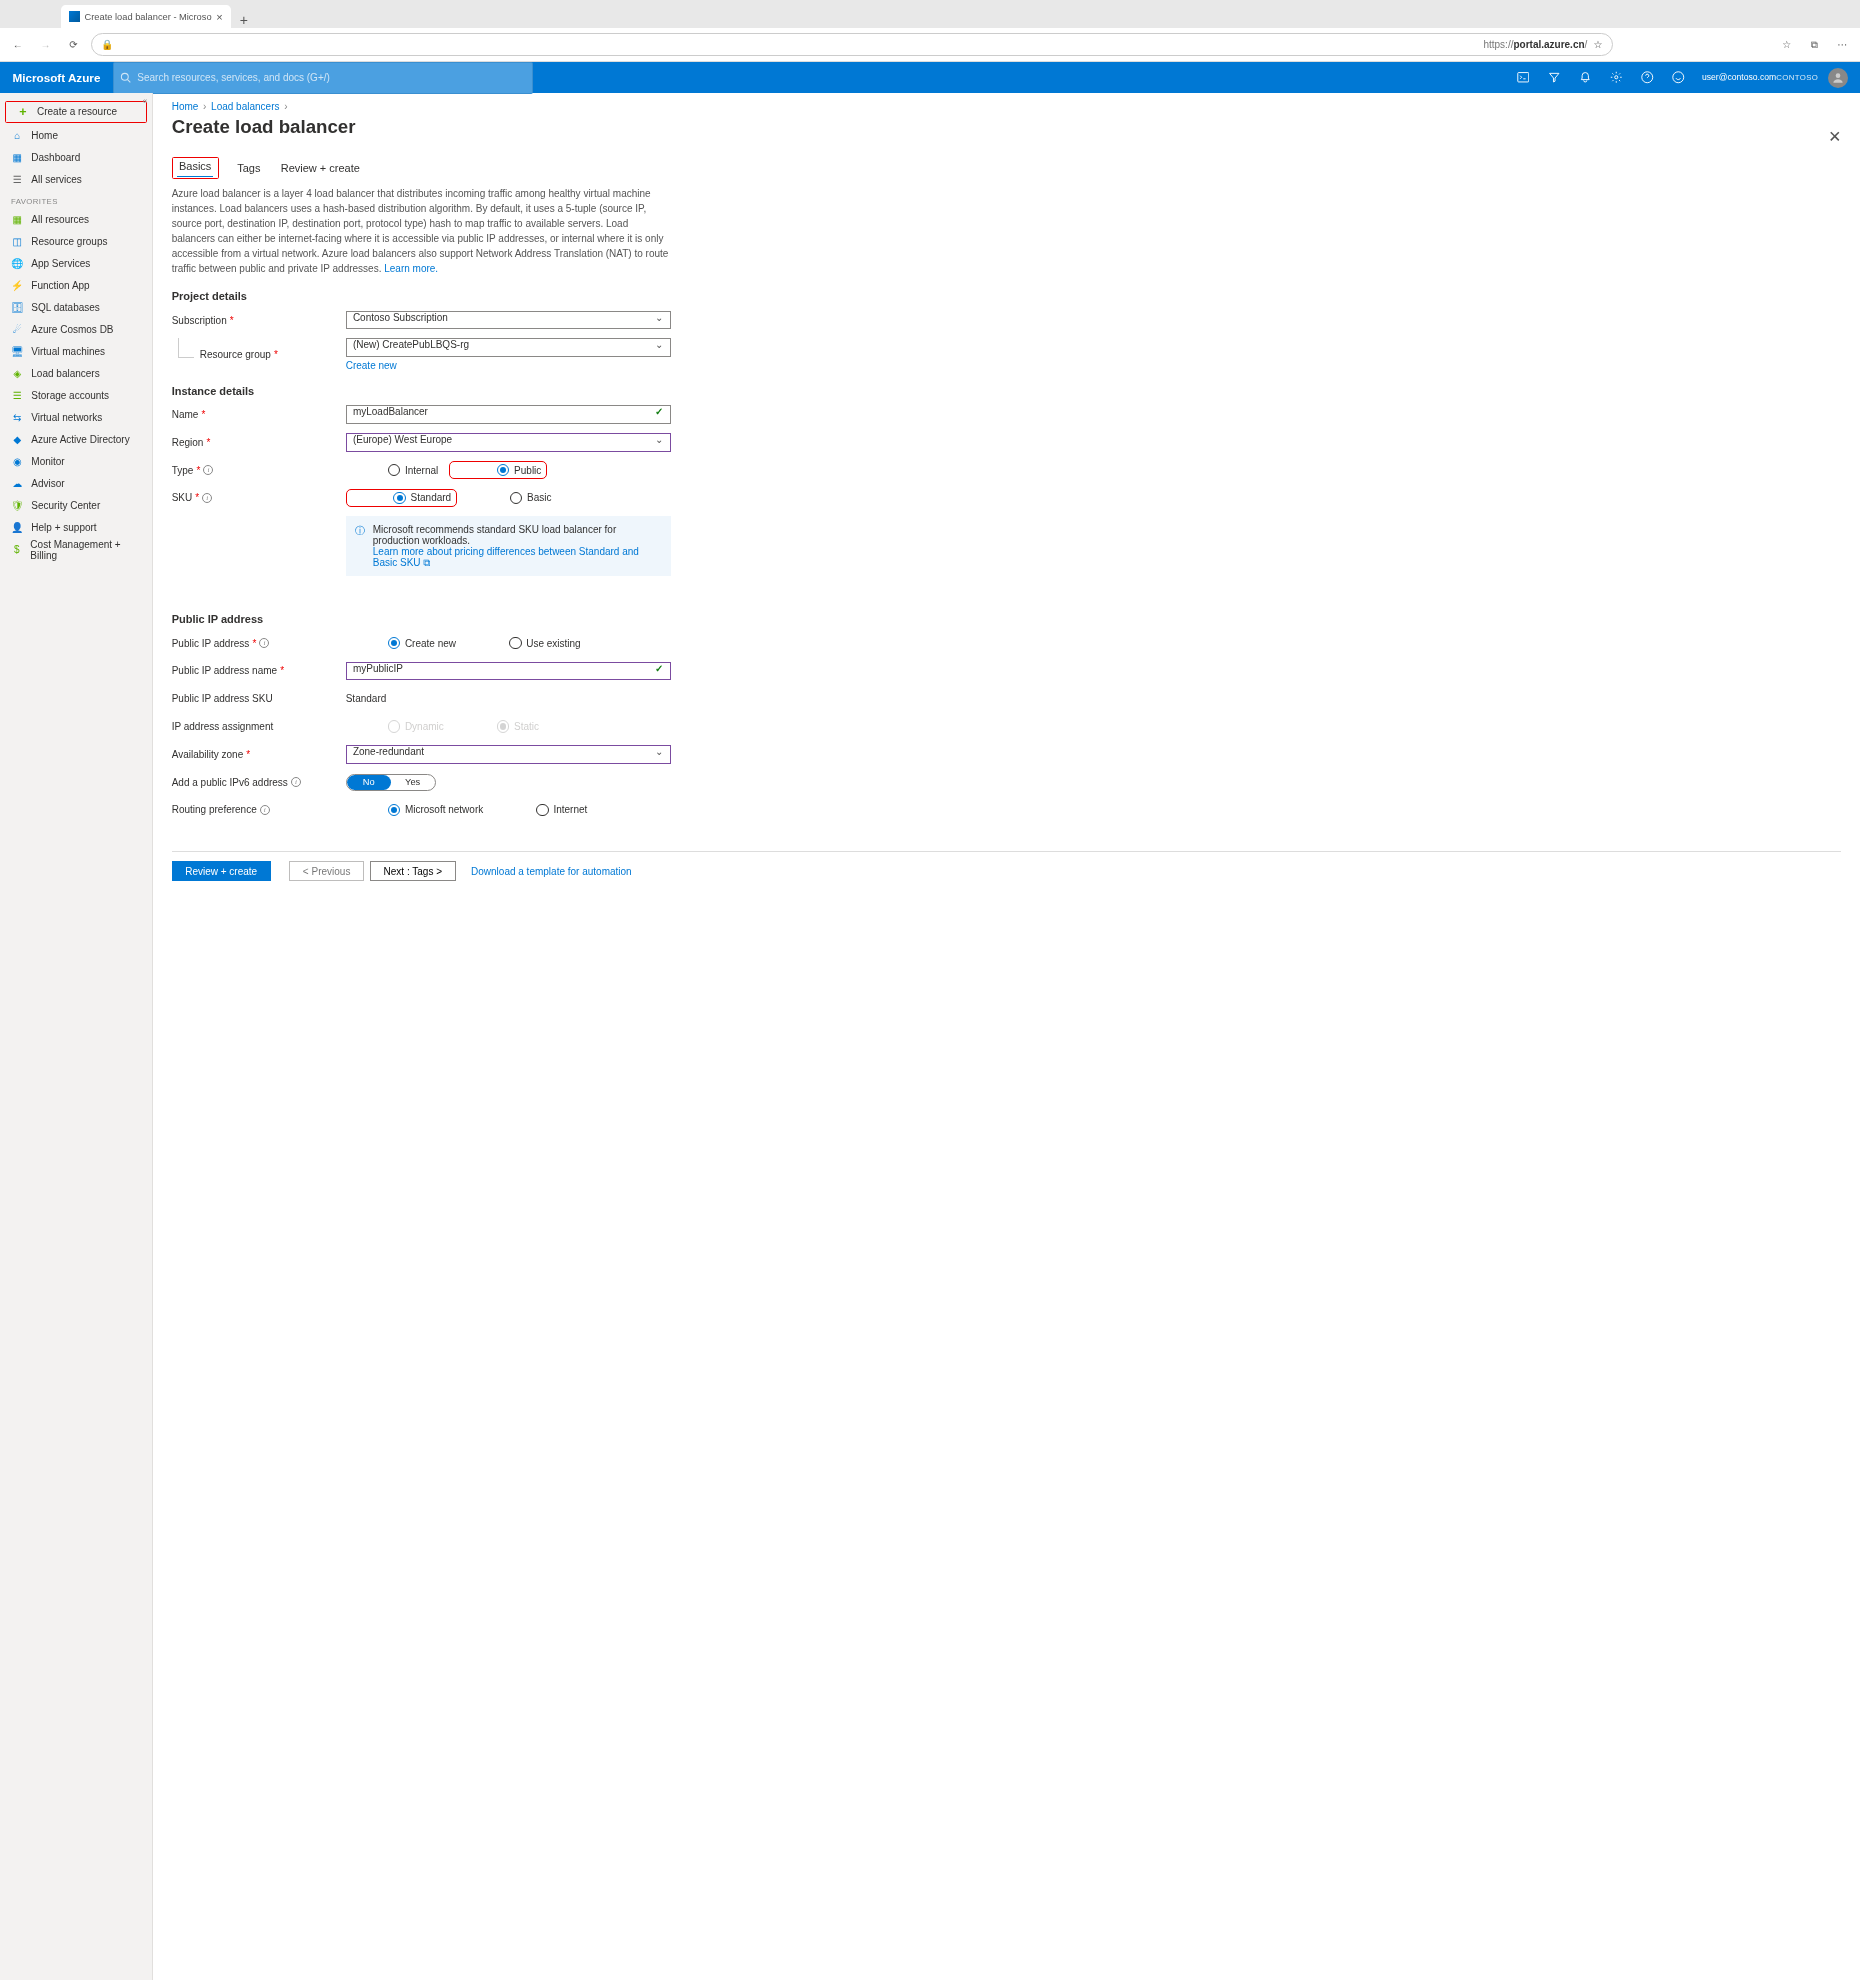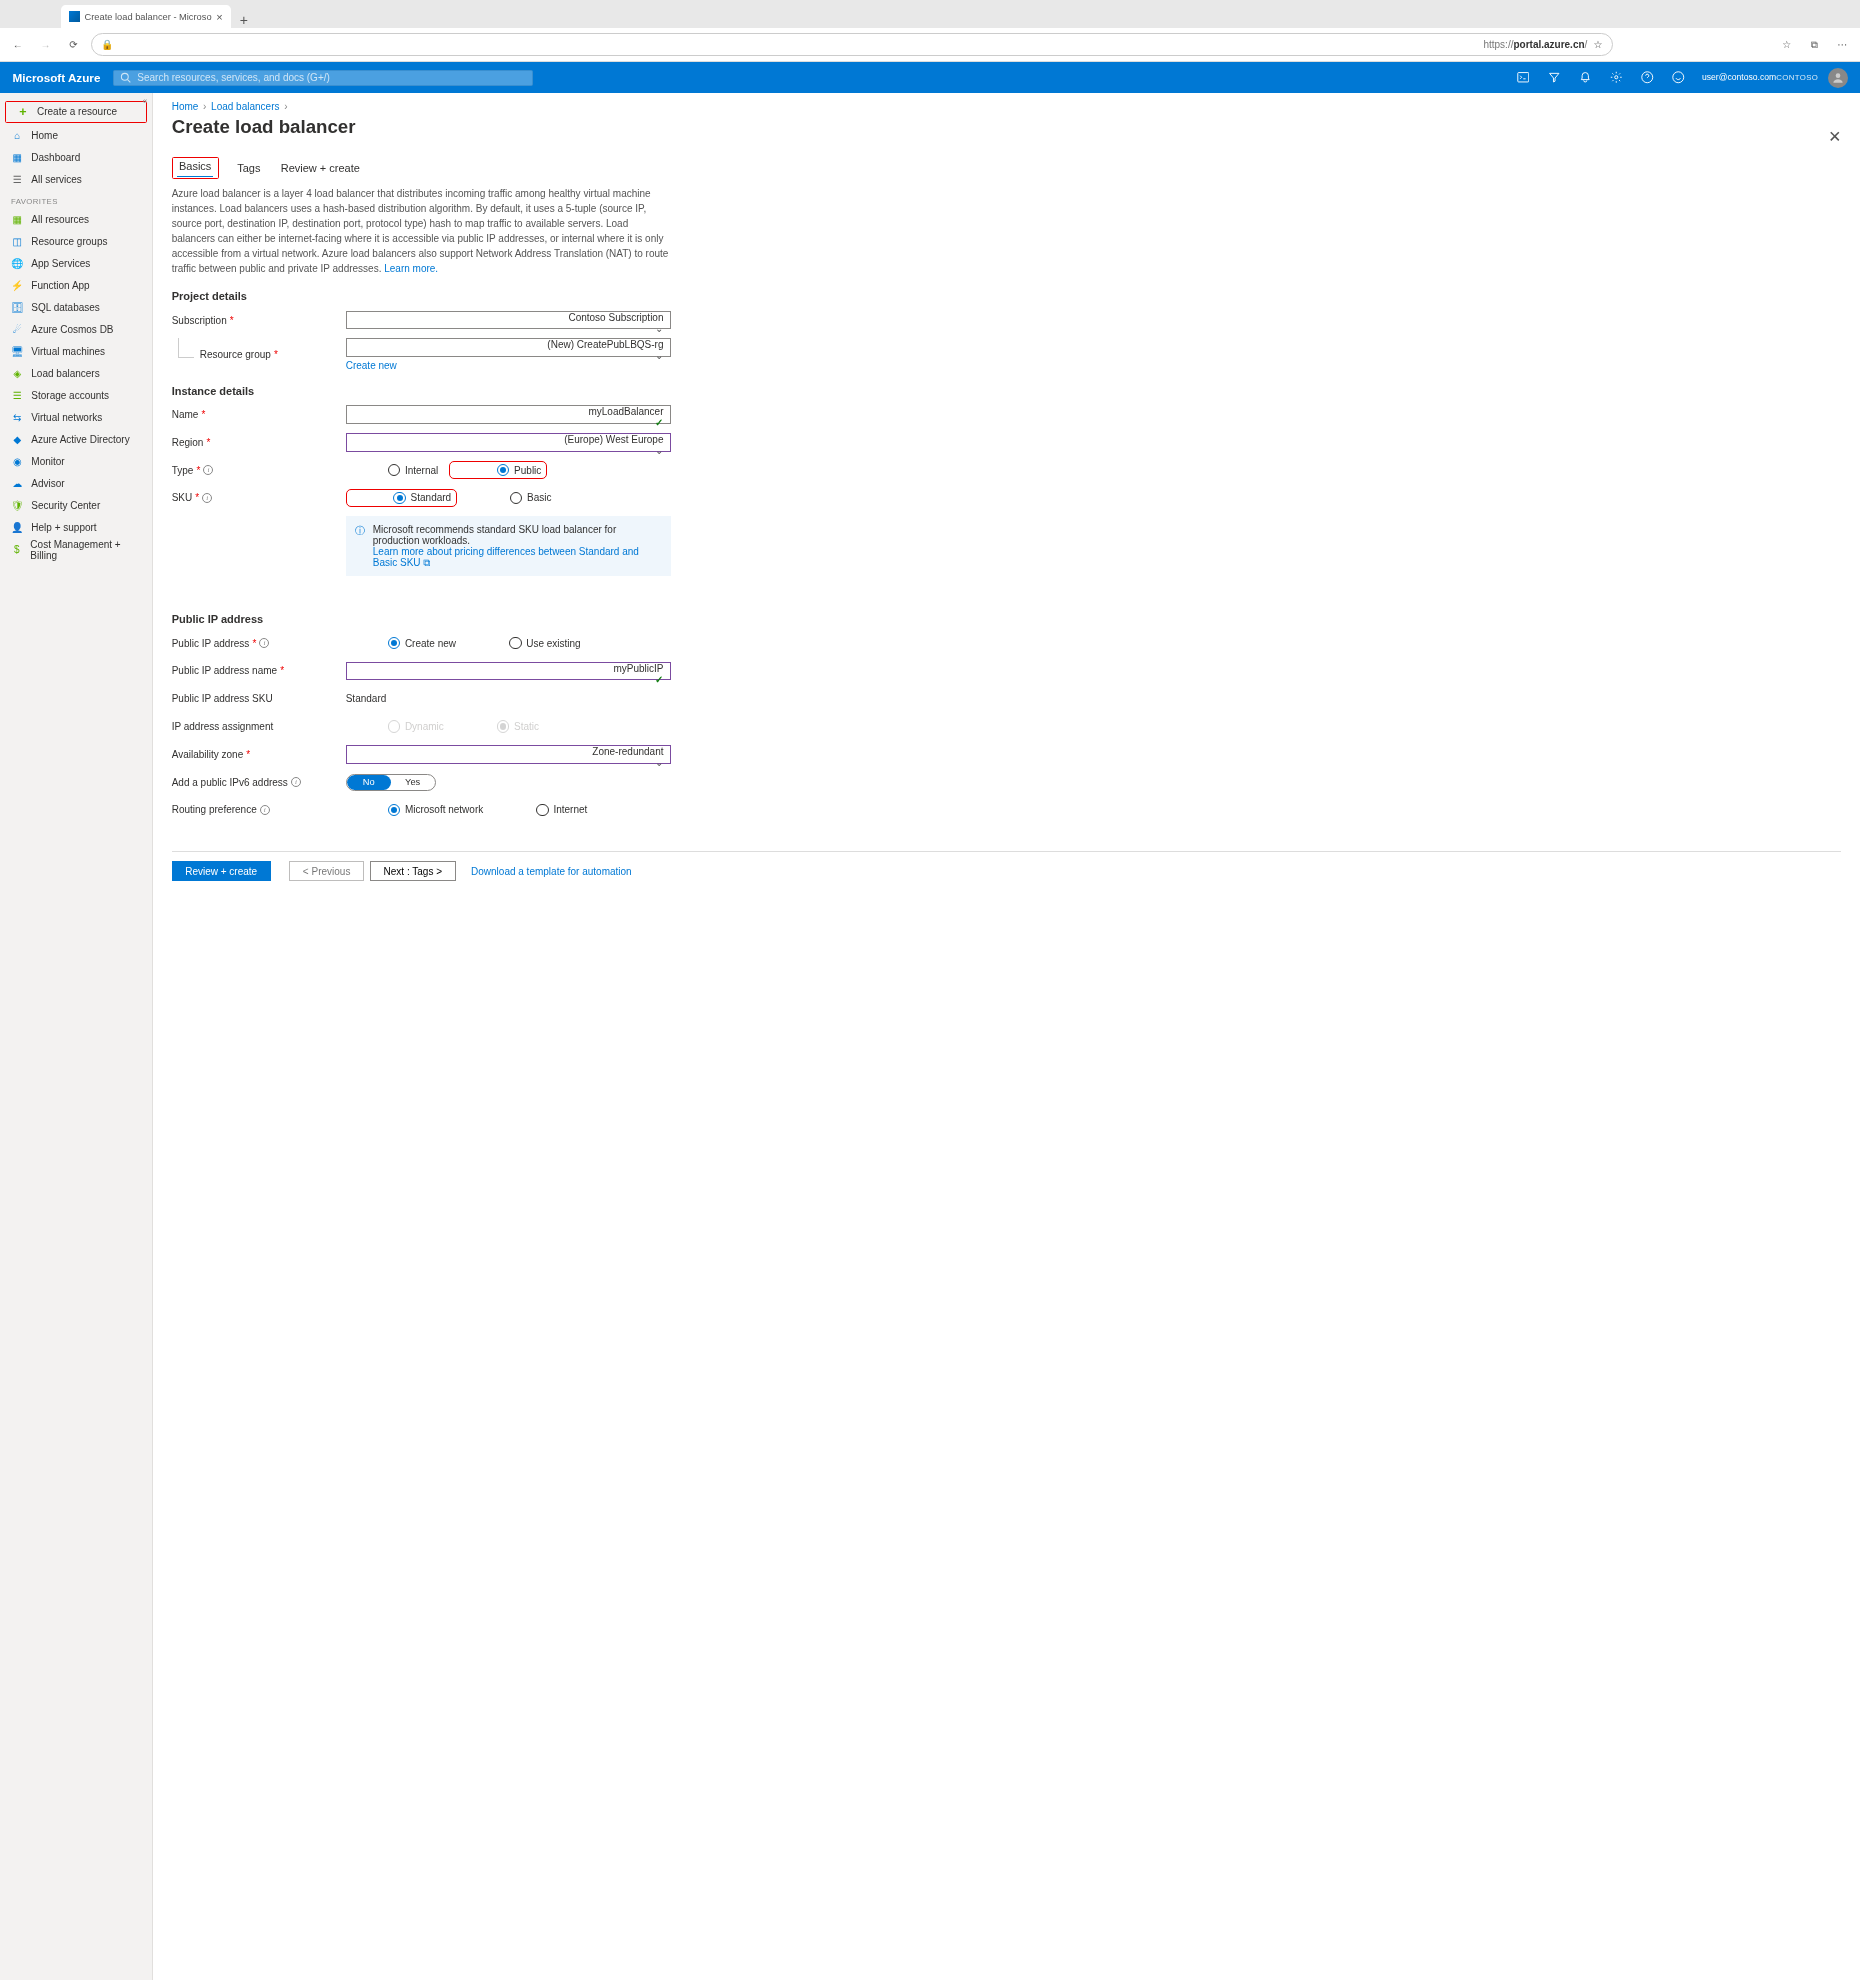--- a/index.html
+++ b/index.html
@@ -19,21 +19,21 @@
 .addr-bar { flex: 1; height: 23px; border: 0.8px solid #ccc; border-radius: 11.7px; display: flex; align-items: center; padding: 0 9.3px; gap: 6.2px; font-size: 10px; color: #333; margin-right: 156px; }
 .addr-lock { color: #666; }
 .addr-url { flex: 1; text-align: right; }
 .addr-url .host { color: #333; font-weight: 600; }
 .addr-url .rest { color: #777; }
 .tbar-icon { width: 20px; color: #555; text-align: center; }
 
 
 .azure-header { background: #0078d4; height: 31px; display: flex; align-items: center; padding: 0 12.5px; gap: 12.5px; color: #fff; }
 .azure-logo { font-size: 11.7px; font-weight: 600; }
-.azure-search { flex: 1; max-width: 420px; height: 16px; background: #4ba0e1; border: 0.8px solid #3a8fd0; border-radius: 1.6px; display: flex; align-items: center; padding: 0 6.2px; gap: 6.2px; }
+.azure-search { flex: 1; max-width: 420px; height: 32px; background: #4ba0e1; border: 0.8px solid #3a8fd0; border-radius: 1.6px; display: flex; align-items: center; padding: 0 6.2px; gap: 6.2px; }
 .azure-search svg { width: 11px; height: 11px; }
 .azure-search input { background: transparent; border: none; outline: none; color: #fff; font-size: 10px; flex: 1; }
 .azure-search input::placeholder { color: #cfe5f6; }
 .header-icons { margin-left: auto; display: flex; align-items: center; gap: 3.1px; }
 .hi { width: 28px; height: 31px; display: flex; align-items: center; justify-content: center; cursor: pointer; }
 .user-block { display: flex; flex-direction: row; align-items: flex-end; font-size: 8.6px; padding-left: 6.2px; line-height: 1.2; }
 .user-block .tenant { font-size: 7.8px; opacity: .85; letter-spacing: 0.4px; }
 .avatar { width: 20px; height: 20px; border-radius: 50%; background: #888; margin-left: 6.2px; display: flex; align-items: center; justify-content: center; }
 .avatar svg { width: 14px; height: 14px; fill: #ccc; }
 
@@ -62,21 +62,21 @@
 .description a { color: #0078d4; text-decoration: none; }
 
 .section-title { font-size: 11px; font-weight: 600; margin: 14px 0 7.8px; }
 .form-row { display: flex; align-items: center; margin-bottom: 7.8px; min-height: 20px; }
 .form-row .label { width: 174px; font-size: 10px; color: #323130; display: flex; align-items: center; gap: 3.1px; }
 .form-row .label.indent { padding-left: 28px; position: relative; }
 .form-row .label.indent::before { content: ""; position: absolute; left: 6.2px; top: -11px; width: 15.6px; height: 18.7px; border-left: 0.8px solid #ccc; border-bottom: 0.8px solid #ccc; }
 .req { color: #e00; }
 .info-icon { width: 10px; height: 10px; border: 0.8px solid #888; border-radius: 50%; display: inline-flex; align-items: center; justify-content: center; font-size: 7px; color: #888; font-style: italic; font-family: Georgia, serif; }
 .form-row .field { flex: 0 0 325px; }
-.select, .text-input { width: 100%; height: 18.7px; border: 0.8px solid #8a8886; background: #fff; padding: 0 6.2px; font-size: 10px; display: flex; align-items: flex-end; justify-content: space-between; cursor: pointer; flex-direction: column; }
+.select, .text-input { width: 100%; height: 18.7px; border: 0.8px solid #8a8886; background: #fff; padding: 0 6.2px; font-size: 10px; display: flex; align-items: flex-start; justify-content: space-between; cursor: pointer; }
 .select.valid, .text-input.valid { border-color: #7b4ba0; }
 .checkmark { color: #107c10; font-weight: bold; }
 .chev { color: #555; }
 .link { color: #0078d4; font-size: 10px; cursor: pointer; }
 
 .radio-group { display: flex; gap: 11px; align-items: center; }
 .radio { display: flex; align-items: center; gap: 4.7px; cursor: pointer; margin-left: 42px; }
 .radio-circle { width: 12.5px; height: 12.5px; border: 0.8px solid #323130; border-radius: 50%; display: flex; align-items: center; justify-content: center; }
 .radio.checked .radio-circle::after { content: ""; width: 6.2px; height: 6.2px; border-radius: 50%; background: #0078d4; }
 .radio.checked .radio-circle { border-color: #0078d4; }

